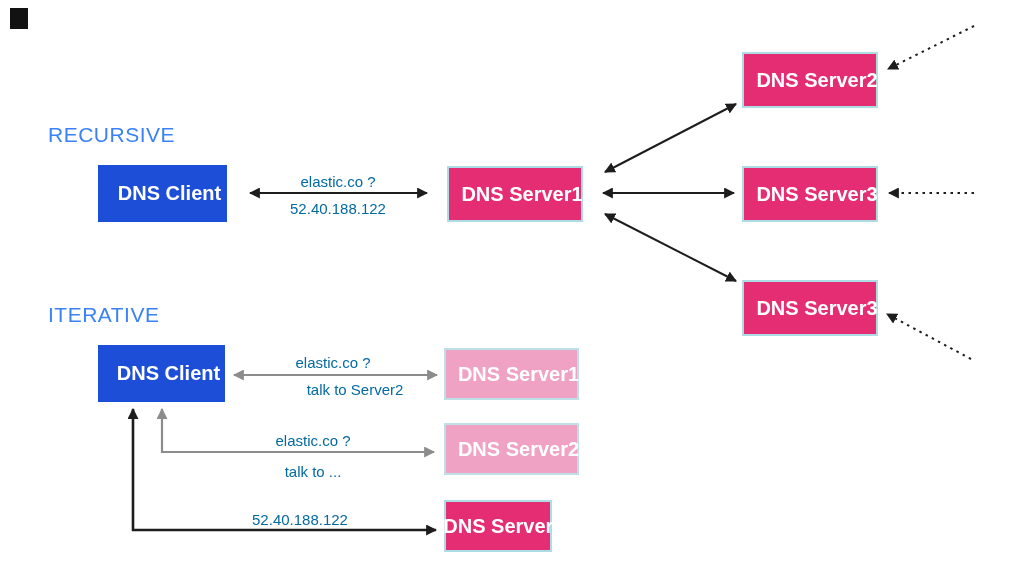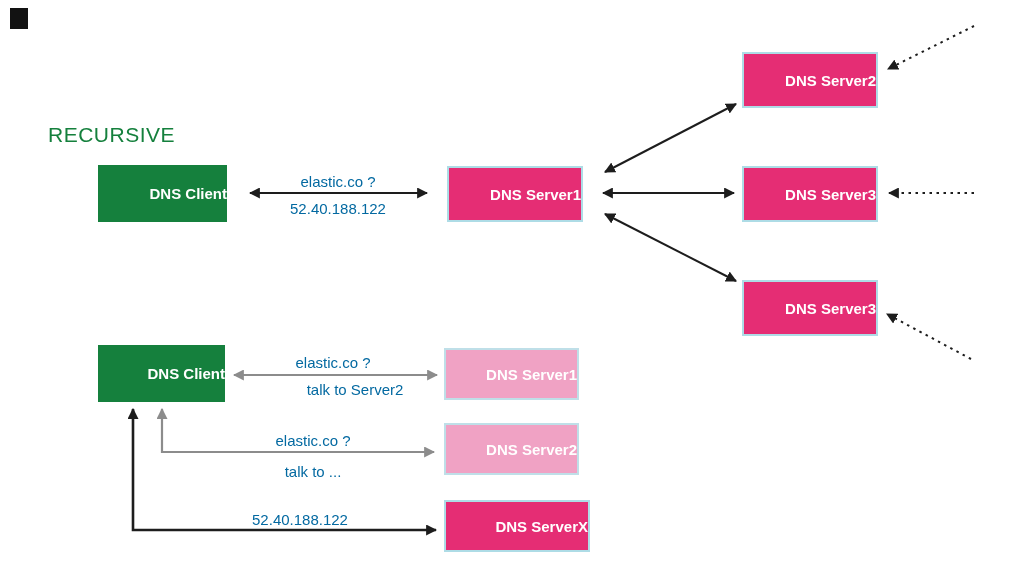--- a/index.html
+++ b/index.html
@@ -9,48 +9,49 @@
     background:#ffffff;
     font-family:"Liberation Sans", sans-serif;
     overflow:hidden;
   }
   .corner-square{
     position:absolute;left:10px;top:8px;width:18px;height:21px;
     background:#121212;
   }
   .section-label{
     position:absolute;
-    font-size:21px;color:#15803d;letter-spacing:0.5px;
+    font-size:21px;color:#3b82f6;letter-spacing:0.5px;
     white-space:nowrap;
   }
   .node{
     position:absolute;
-    display:flex;align-items:center;justify-content:flex-end;
+    display:flex;align-items:center;justify-content:center;
     box-sizing:border-box;
-    font-weight:bold;font-size:15px;color:#ffffff;
+    font-weight:bold;font-size:20px;color:#ffffff;
     white-space:nowrap;
     padding-left:14px;
   }
-  .teal{background:#15803d;}
+  .teal{background:#1d4ed8;}
   .magenta{background:#e52d74;border:2px solid #aedce6;}
   .lightpink{background:#f0a2c4;border:2px solid #bfdfe8;}
   .edge-label{
     position:absolute;transform:translate(-50%,-50%);
     font-size:15px;color:#0369a1;white-space:nowrap;
   }
   svg.arrows{position:absolute;left:0;top:0;width:1019px;height:574px;}
 </style>
 </head>
 <body>
 
 <div class="stage">
 
   <div class="corner-square"></div>
 
   <div class="section-label" style="left:48px;top:123px;">RECURSIVE</div>
+  <div class="section-label" style="left:48px;top:303px;">ITERATIVE</div>
 
   <svg class="arrows" viewBox="0 0 1019 574">
     <defs>
       <marker id="mb" viewBox="0 0 10 10" refX="9" refY="5" markerWidth="11" markerHeight="11" markerUnits="userSpaceOnUse" orient="auto-start-reverse">
         <path d="M0,0 L10,5 L0,10 z" fill="#1d1d1d"></path>
       </marker>
       <marker id="mg" viewBox="0 0 10 10" refX="9" refY="5" markerWidth="11" markerHeight="11" markerUnits="userSpaceOnUse" orient="auto-start-reverse">
         <path d="M0,0 L10,5 L0,10 z" fill="#8c8c8c"></path>
       </marker>
     </defs>
@@ -95,21 +96,21 @@
 
   <div class="node teal" style="left:98px;top:345px;width:127px;height:57px;">
     <span>DNS Client</span>
   </div>
   <div class="node lightpink" style="left:444px;top:348px;width:135px;height:52px;">
     <span>DNS Server1</span>
   </div>
   <div class="node lightpink" style="left:444px;top:423px;width:135px;height:52px;">
     <span>DNS Server2</span>
   </div>
-  <div class="node magenta" style="left:444px;top:500px;width:146px;height:52px;">
+  <div class="node magenta" style="left:444px;top:500px;width:108px;height:52px;">
     <span>DNS ServerX</span>
   </div>
 
   <div class="edge-label" style="left:333px;top:362px;">elastic.co ?</div>
   <div class="edge-label" style="left:355px;top:389px;">talk to Server2</div>
   <div class="edge-label" style="left:313px;top:440px;">elastic.co ?</div>
   <div class="edge-label" style="left:313px;top:471px;">talk to ...</div>
   <div class="edge-label" style="left:300px;top:519px;">52.40.188.122</div>
 
 </div>

